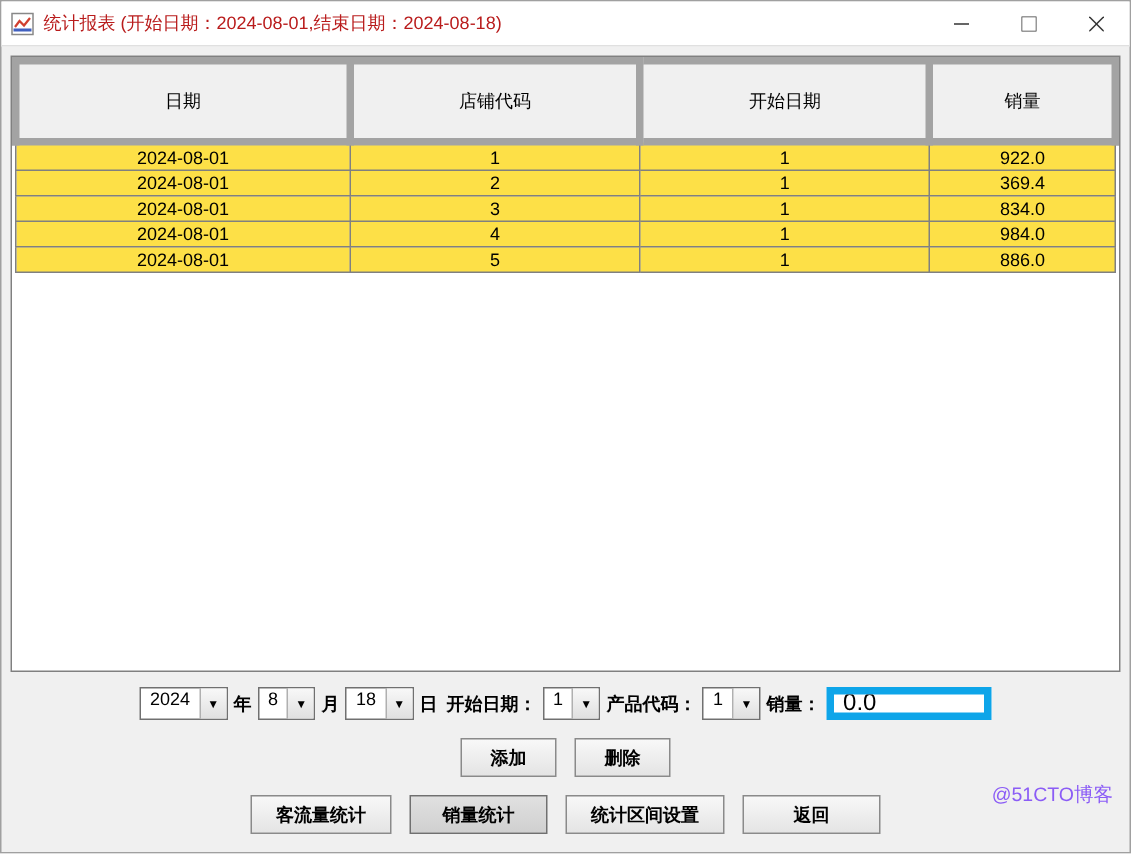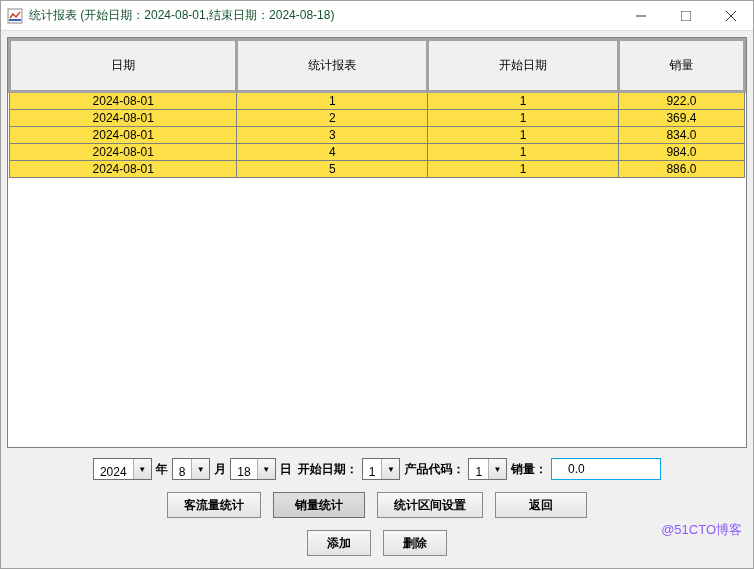--- a/index.html
+++ b/index.html
@@ -29,21 +29,21 @@
     }
     .titlebar-icon {
       width: 16px;
       height: 16px;
       margin-right: 6px;
       display: flex;
       align-items: center;
       justify-content: center;
     }
     .titlebar-title {
-      color: #14532d;
+      color: #b91c1c;
       flex: 1;
     }
     .window-controls {
       display: flex;
       height: 100%;
     }
     .window-control {
       width: 45px;
       height: 100%;
       display: flex;
@@ -64,21 +64,21 @@
       background: #fff;
       overflow: hidden;
     }
     table {
       width: 100%;
       border-collapse: collapse;
       font-size: 12px;
     }
     th {
       background: #f0f0f0;
-      border: 3px solid #a3a3a3;
+      border: 5px solid #a3a3a3;
       padding: 16px 4px;
       font-weight: normal;
       text-align: center;
       height: 20px;
     }
     td {
       border: 1px solid #808080;
       padding: 0 4px;
       text-align: center;
       background: #fde047;
@@ -92,47 +92,47 @@
       padding: 10px 0 6px 0;
       gap: 2px;
       font-size: 12px;
     }
     .controls-row label {
       margin: 0 2px;
       font-weight: bold;
     }
     .dropdown {
       display: inline-flex;
-      align-items: flex-end;
+      align-items: flex-start;
       border: 1px solid #707070;
       background: #fff;
       height: 22px;
     }
     .dropdown-value {
       padding: 0 6px;
       min-width: 12px;
       text-align: center;
     }
     .dropdown-arrow {
       width: 18px;
       height: 20px;
       border-left: 1px solid #b0b0b0;
       background: linear-gradient(#f8f8f8, #e0e0e0);
       display: flex;
       align-items: center;
       justify-content: center;
       font-size: 8px;
     }
     .text-input {
-      border: 1px solid #0ea5e9;
+      border: 5px solid #0ea5e9;
       background: #fff;
       height: 22px;
-      padding: 0 16px;
+      padding: 0 6px;
       width: 110px;
-      font-size: 12px;
+      font-size: 16px;
       font-family: inherit;
     }
     .button-row {
       display: flex;
       justify-content: center;
       gap: 12px;
       padding: 6px 0;
     }
     .btn {
       background: linear-gradient(#f8f8f8, #e4e4e4);
@@ -192,21 +192,21 @@
       </div>
     </div>
   </div>
 
   <div class="content">
     <div class="table-container">
       <table>
         <thead>
           <tr>
             <th>日期</th>
-            <th>统计报表</th>
+            <th>店铺代码</th>
             <th>开始日期</th>
             <th>销量</th>
           </tr>
         </thead>
         <tbody id="table-body">
             <tr>
               <td>2024-08-01</td>
               <td>1</td>
               <td>1</td>
               <td>922.0</td>
@@ -268,25 +268,25 @@
       <div class="dropdown">
         <span class="dropdown-value">1</span>
         <span class="dropdown-arrow">▼</span>
       </div>
 
       <label>销量：</label>
       <input type="text" class="text-input" value="0.0" style="">
     </div>
 
     <div class="button-row">
+      <button class="btn">添加</button>
+      <button class="btn">删除</button>
+    </div>
+
+    <div class="button-row">
       <button class="btn btn-wide">客流量统计</button>
       <button class="btn btn-wide btn-active">销量统计</button>
       <button class="btn btn-wide">统计区间设置</button>
       <button class="btn btn-wide">返回</button>
     </div>
-
-    <div class="button-row">
-      <button class="btn">添加</button>
-      <button class="btn">删除</button>
-    </div>
   </div>
   <div class="watermark">@51CTO博客</div>
 </div>
 
 </body></html>

